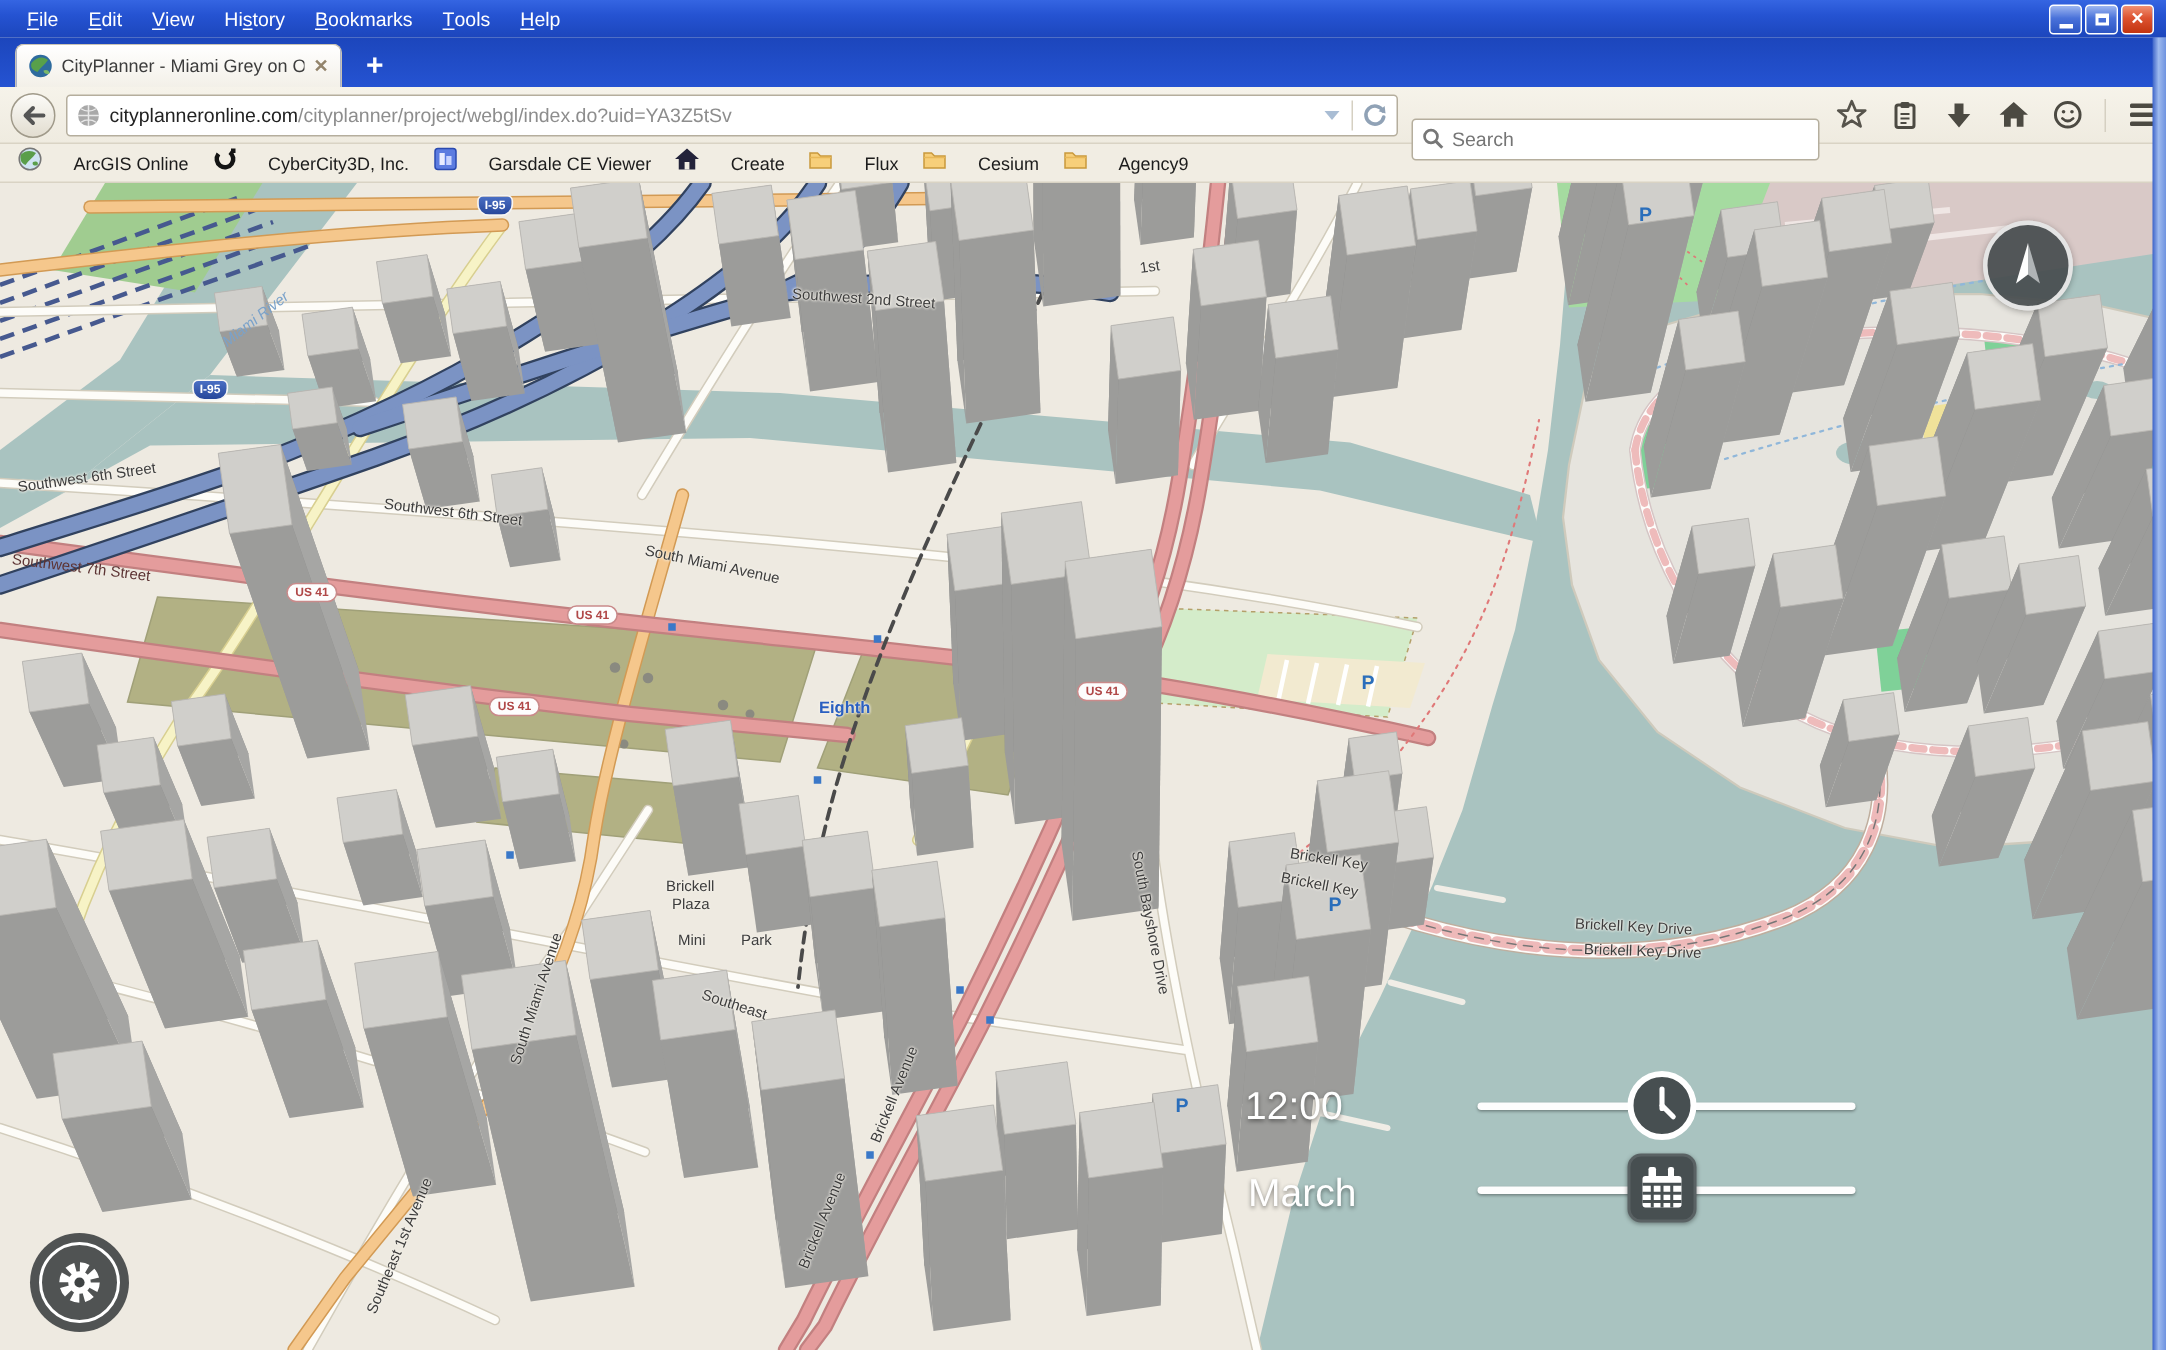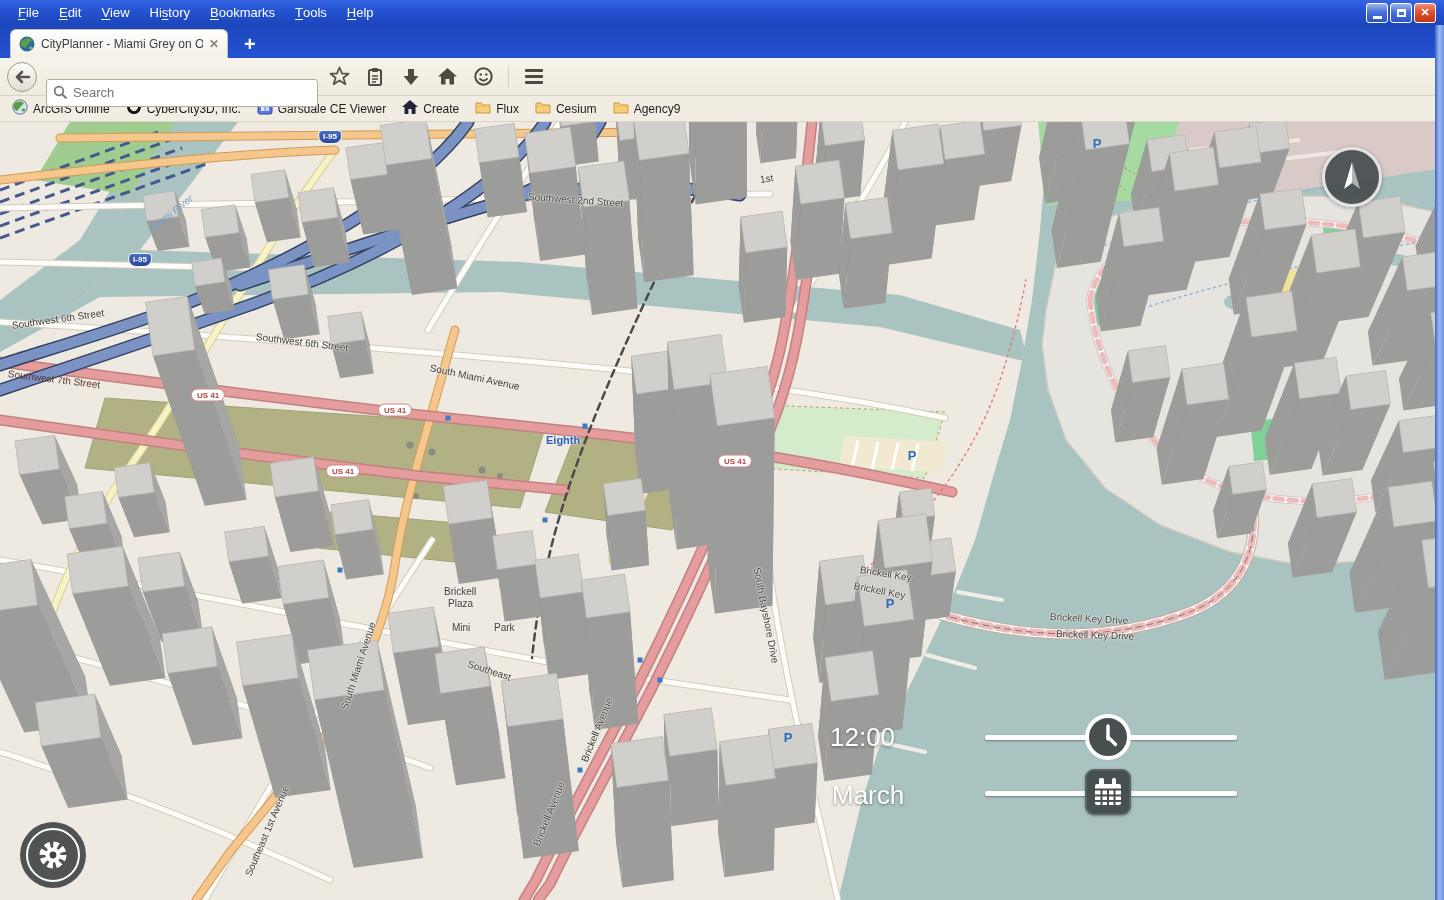--- a/index.html
+++ b/index.html
@@ -53,32 +53,32 @@
   .nav-icons { display:flex; align-items:center; margin-left:10px; gap:14px; }
   .nav-icon { width:22px; height:22px; display:flex; align-items:center; justify-content:center; }
   .tool-sep { width:1px; height:22px; background:#d5d0c2; }
   .hamburger { display:flex; flex-direction:column; gap:3px; }
   .hamburger span { display:block; width:18px; height:3px; background:#4c4a42; border-radius:1px; }
 
   
   .bookmarks { position:absolute; left:0; top:96px; width:1444px; height:26px;
     background:#f1ede3; border-bottom:1px solid #d9d3c4; z-index:37;
     display:flex; align-items:center; padding-left:6px; gap:4px; }
-  .bm-item { display:flex; align-items:center; gap:5px; padding:2px 6px;justify-content:space-between; }
+  .bm-item { display:flex; align-items:center; gap:21px; padding:2px 6px;justify-content:space-between; }
   .bm-item span.lbl { font-size:12px; color:#1c1c1c; white-space:nowrap; }
 
   
   .viewport { position:absolute; left:0; top:122px; width:1444px; height:778px; overflow:hidden; background:#eeeae1; }
   #map-svg { position:absolute; left:0; top:0; }
   #labels { position:absolute; left:0; top:0; width:100%; height:100%; pointer-events:none; }
   .map-label { position:absolute; font-size:10px; color:#3d3d3d; white-space:nowrap;
     transform-origin:0 50%; text-shadow:0 0 2px #f4f1ea,0 0 2px #f4f1ea,0 0 1px #f4f1ea; }
   .st-red { color:#5d3434; text-shadow:none; }
   .water-label { color:#7aa2ca; font-style:italic; text-shadow:none; }
-  .transit-label { color:#2a5fc0; font-weight:bold; font-size:11px; }
+  .transit-label { color:#2a5fc0; font-weight:bold; font-size:11px;margin-top:32px; }
   .shield { position:absolute; transform:translate(-50%,-50%); font-weight:bold; line-height:1; }
   .shield-us { background:#fdfdfd; border:1.5px solid #c98a8a; color:#b04848; border-radius:9px;
     font-size:8px; padding:1.5px 5px; }
   .shield-i95 { background:linear-gradient(180deg,#4a6fc4,#27479a); color:#fff; border:1px solid #f5f5f5;
     border-radius:4px 4px 8px 8px; font-size:8px; padding:2px 4px; }
   .p-icon { position:absolute; transform:translate(-50%,-50%); color:#2a6ebb; font-weight:bold; font-size:13px; }
 
   
   .compass { position:absolute; left:1322px; top:25px; width:60px; height:60px; border-radius:50%;
     background:rgba(70,76,78,.92); border:3px solid #e4e4e4; display:flex; align-items:center; justify-content:center;
@@ -146,20 +146,33 @@
       <span class="tab-title">CityPlanner - Miami Grey on O...</span>
       <span class="tab-close">✕</span>
     </div>
     <div class="newtab-btn">+</div>
   </div>
 
   <div class="navbar">
     <div class="back-btn">
       <svg width="18" height="18" viewBox="-9 -9 18 18">
         <path d="M7,0 H-5 M-5,0 L0,-5 M-5,0 L0,5" stroke="#555" stroke-width="2.6" fill="none" stroke-linecap="round"></path>
+      </svg>
+    </div>
+    <div class="urlbar">
+      <svg width="16" height="16" viewBox="-8 -8 16 16">
+        <circle r="7" fill="#a9a9a9"></circle>
+        <path d="M-7,0 H7 M0,-7 V7 M-5,-4.5 C-2,-2.5 2,-2.5 5,-4.5 M-5,4.5 C-2,2.5 2,2.5 5,4.5" stroke="#e9e9e9" stroke-width="1" fill="none"></path>
+      </svg>
+      <span class="url-text"><span class="url-domain">cityplanneronline.com</span><span class="url-path">/cityplanner/project/webgl/index.do?uid=YA3Z5tSv</span></span>
+      <span class="url-drop"></span>
+      <span class="url-sep"></span>
+      <svg width="17" height="17" viewBox="-8.5 -8.5 17 17">
+        <path d="M5.5,-2.5 A6,6 0 1 0 6,1.5" stroke="#90a2b6" stroke-width="2.4" fill="none" stroke-linecap="round"></path>
+        <polygon points="6.6,-5.8 7.2,-0.9 2.6,-2.4" fill="#90a2b6"></polygon>
       </svg>
     </div>
     <div class="searchbox">
       <svg width="15" height="15" viewBox="-7.5 -7.5 15 15">
         <circle cx="-1.5" cy="-1.5" r="4.3" stroke="#777" stroke-width="1.8" fill="none"></circle>
         <line x1="1.6" y1="1.6" x2="6" y2="6" stroke="#777" stroke-width="2"></line>
       </svg>
       <input type="text" placeholder="Search" style="">
     </div>
     <div class="nav-icons">

